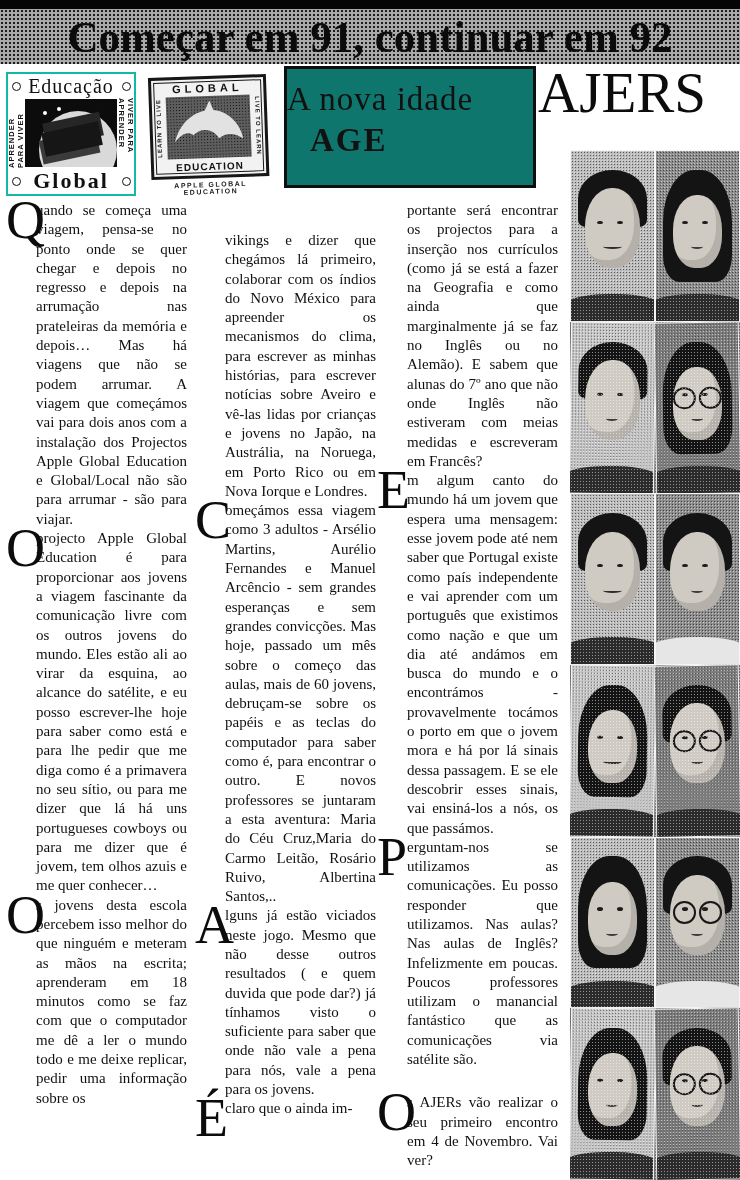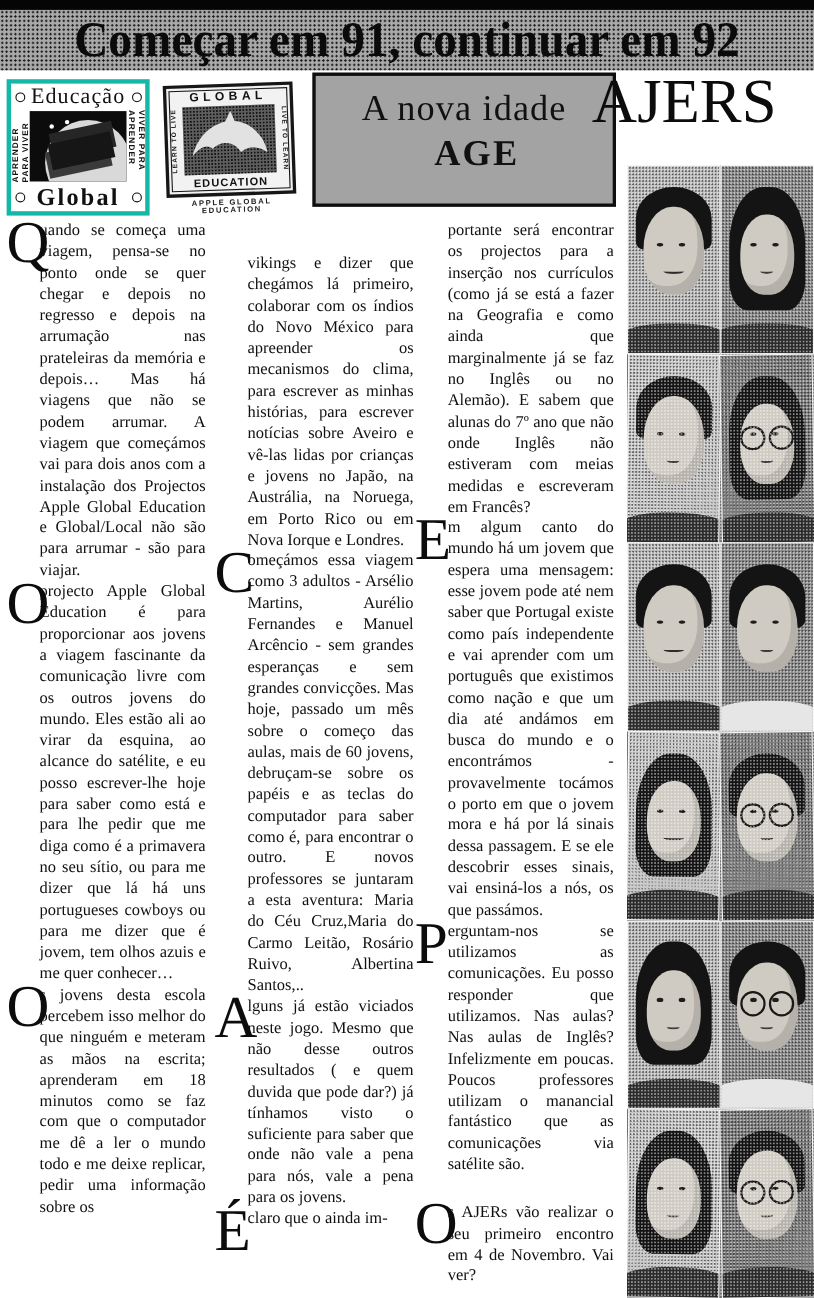--- a/index.html
+++ b/index.html
@@ -22,21 +22,21 @@
     border-top:9px solid #050505;
     display:flex; align-items:center; justify-content:center;text-align:right;
   }
   .banner-title {
     font-size:43px; font-weight:bold; letter-spacing:0px; color:#0b0b0b;
     white-space:nowrap; transform:scaleY(1.05);
   }
   
   .logo1 {
     position:absolute; left:6px; top:72px; width:130px; height:124px;
-    border:4px solid #14b8a6; background:#fff;
+    border:2px solid #14b8a6; background:#fff;
     display:grid;
     grid-template-columns:16px 1fr 16px;
     grid-template-rows:24px 1fr 26px;
   }
   .logo1 .cword { grid-column:2; display:flex; align-items:center; justify-content:center; }
   .logo1 .topword { grid-row:1; font-size:20px; letter-spacing:1px; }
   .logo1 .botword { grid-row:3; font-size:22px; font-weight:bold; letter-spacing:2px; }
   .logo1 .corner { width:9px; height:9px; border:1.5px solid #111; border-radius:50%; align-self:center; justify-self:center; }
   .vtext { font-family:"Liberation Sans",sans-serif; font-size:7.5px; font-weight:bold; letter-spacing:1px;
            display:flex; align-items:center; justify-content:center; }
@@ -59,22 +59,22 @@
   .logo2 .topword { grid-row:1; font-size:11px; letter-spacing:4px; }
   .logo2 .botword { grid-row:3; font-size:10px; letter-spacing:1px; }
   .logo2 .vtext { font-size:6px; }
   .logo2-art { grid-column:2; grid-row:2; position:relative; margin:0 1px;
                background-color:#5e5e5e;
                background-image:radial-gradient(circle,#101010 .8px,rgba(0,0,0,0) .95px); background-size:3px 3px; }
   .logo2-art svg { position:absolute; inset:0; width:100%; height:100%; }
   .logo2-caption { margin-top:3px; text-align:center; font-family:"Liberation Sans",sans-serif;
                    font-size:7px; font-weight:bold; letter-spacing:1.5px; color:#222; }
   .agebox {
-    position:absolute; left:284px; top:66px; width:276px; height:122px;
-    border:3px solid #0e0e0e; background:#a3a3a3; text-align:center; padding-top:12px;
+    position:absolute; left:284px; top:66px; width:252px; height:122px;
+    border:3px solid #0e0e0e; background:#0f766e; padding-top:12px;
   }
   .age-line1 { font-size:33px; letter-spacing:1px; }
   .age-line2 { font-size:33px; font-weight:bold; margin-top:4px; letter-spacing:2px;margin-left:23px; }
   .ajers { position:absolute; left:534px; top:60px; width:176px; text-align:center;
            font-size:57px; letter-spacing:0px; color:#0c0c0c; }
   
   .col { position:absolute; top:201px; width:151px; text-align:justify;
          font-size:15px; line-height:19.3px; color:#101010; hyphens:auto; }
   .col-1 { left:36px; }
   .col-2 { left:225px;margin-top:30px; }

